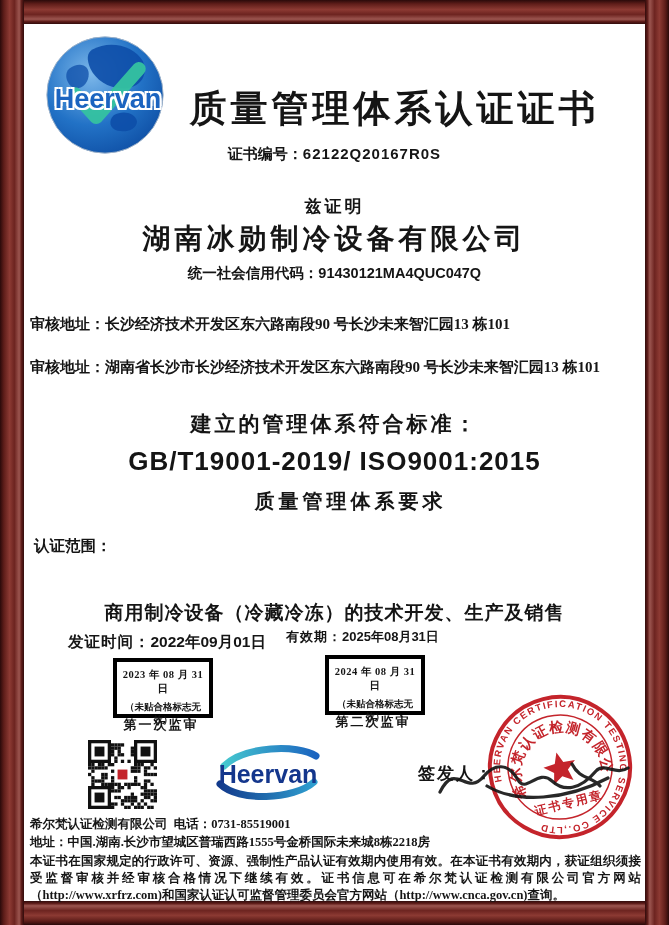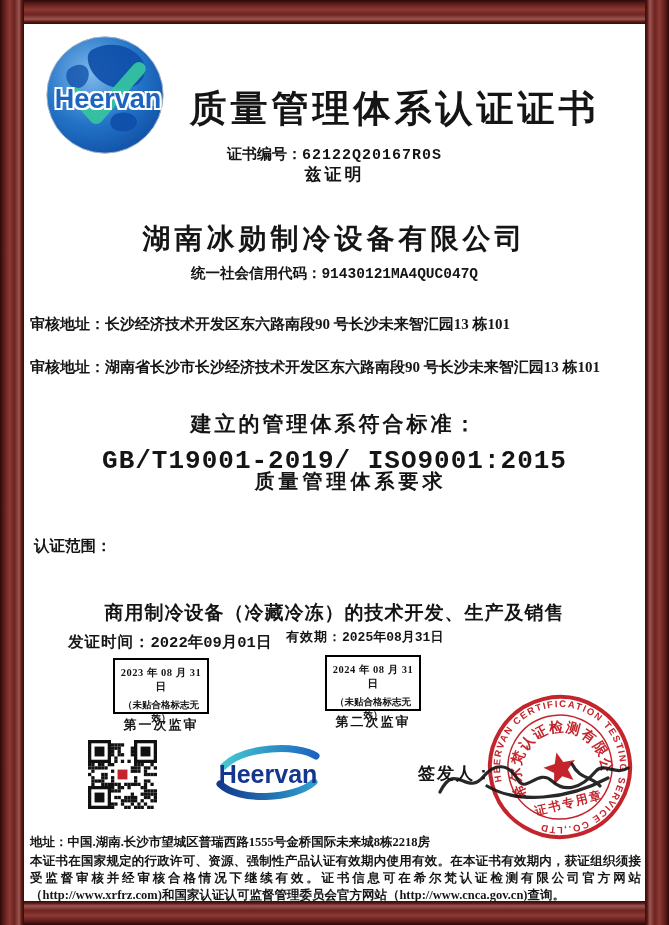--- a/index.html
+++ b/index.html
@@ -11,46 +11,46 @@
     background:linear-gradient(180deg,#2a0a0a 0%,#5e1d19 16%,#8c3a33 40%,#6d2420 60%,#9c5650 80%,#5c1b18 90%,#310c0c 100%);}
   .f-bottom{left:0;bottom:0;right:0;height:24px;
     background:linear-gradient(0deg,#2a0a0a 0%,#5e1d19 16%,#8c3a33 40%,#6d2420 60%,#9c5650 80%,#5c1b18 90%,#310c0c 100%);}
   .f-left{top:0;bottom:0;left:0;width:24px;
     background:linear-gradient(90deg,#2a0a0a 0%,#5e1d19 16%,#8c3a33 40%,#6d2420 60%,#9c5650 80%,#5c1b18 90%,#310c0c 100%);}
   .f-right{top:0;bottom:0;right:0;width:24px;
     background:linear-gradient(270deg,#2a0a0a 0%,#5e1d19 16%,#8c3a33 40%,#6d2420 60%,#9c5650 80%,#5c1b18 90%,#310c0c 100%);}
   .paper{position:absolute;left:24px;top:24px;width:621px;height:877px;background:#fff;}
   .abs{position:absolute;}
   .ctr{left:0;right:0;text-align:center;}
-  .serif{font-family:Liberation Mono, monospace;}
+  .serif{font-family:Liberation Sans, sans-serif;}
   
   .globe{left:18px;top:8px;width:126px;height:126px;}
   .globe .word{position:absolute;left:-4px;top:52px;width:140px;text-align:center;
     font-family:"Liberation Sans",sans-serif;font-weight:bold;font-size:27px;color:#1b64c0;letter-spacing:0px;
     text-shadow:-2px -2px 0 #fff,2px -2px 0 #fff,-2px 2px 0 #fff,2px 2px 0 #fff,0 2px 0 #fff;}
   .title{left:120px;right:0;top:60px;text-align:center;font-size:37px;font-weight:bold;letter-spacing:4px;}
   .certno{top:121px;font-size:15px;}
   .certno .lab{font-weight:bold;}
   .certno .val{font-weight:bold;letter-spacing:1px;}
-  .herewith{top:139px;font-size:17px;font-weight:bold;letter-spacing:3px;}
+  .herewith{top:171px;font-size:17px;font-weight:bold;letter-spacing:3px;}
   .company{top:188px;font-size:28px;font-weight:bold;letter-spacing:4px;margin-top:8px;}
   .credit{top:240px;font-size:14.5px;font-weight:bold;}
   .addr{left:6px;right:4px;font-size:15px;font-weight:bold;}
   .addr1{top:291px;}
   .addr2{top:334px;}
   .stdhead{top:386px;font-size:21px;font-weight:bold;letter-spacing:3px;}
   .stdcode{top:422px;font-size:26px;font-weight:600;letter-spacing:1px;}
-  .stdname{top:444px;font-size:20px;font-weight:bold;letter-spacing:4px;margin-left:32px;}
+  .stdname{top:464px;font-size:20px;font-weight:bold;letter-spacing:4px;margin-left:32px;}
   .scopelab{left:10px;top:512px;font-size:15.5px;font-weight:bold;}
   .scopetxt{top:576px;font-size:19px;font-weight:bold;letter-spacing:1px;}
   .issue{left:44px;top:608px;font-size:15.5px;}
   .valid{left:262px;top:604px;font-size:13px;}
   .dlab{font-weight:bold;letter-spacing:1px;}
   .dval{font-weight:bold;}
-  .survbox{width:92px;height:46px;border:2px solid #000000;text-align:center;padding-top:6px;}
+  .survbox{width:92px;height:46px;border:4px solid #000000;text-align:center;padding-top:6px;}
   .survbox .d{font-size:10.5px;font-weight:bold;letter-spacing:.5px;}
   .survbox .n{font-size:9.5px;font-weight:bold;margin-top:5px;}
   .box1{left:89px;top:634px;}
   .box2{left:301px;top:631px;}
   .cap{font-size:13px;font-weight:bold;letter-spacing:2px;}
   .cap1{left:85px;top:692px;width:104px;text-align:center;}
   .cap2{left:297px;top:689px;width:104px;text-align:center;}
   .qr{left:64px;top:716px;width:69px;height:69px;}
   .blogo{left:186px;top:720px;width:116px;height:58px;}
   .blogo .word{position:absolute;left:0;top:16px;width:116px;text-align:center;
@@ -325,17 +325,21 @@
     <div class="abs sig">
       <svg width="215" height="68" viewBox="0 0 215 68">
         <g stroke="#161616" stroke-width="3.2" fill="none" stroke-linecap="round" opacity="0.92">
           <path d="M8,46 C24,14 34,52 52,30 C62,18 76,16 86,34 C94,48 106,22 120,35 C132,46 148,44 164,25 C172,16 184,30 196,22"></path>
           <path d="M55,40 C85,58 135,54 176,32"></path>
           <path d="M140,18 C148,34 160,30 168,40"></path>
         </g>
       </svg>
     </div>
 
+    <div class="abs foot foot1">
+      <span>希尔梵认证检测有限公司</span>&nbsp;
+      <span>电话：0731-85519001</span>
+    </div>
     <div class="abs foot foot2">地址：中国.湖南.长沙市望城区普瑞西路1555号金桥国际未来城8栋2218房</div>
     <div class="abs foot notice">本证书在国家规定的行政许可、资源、强制性产品认证有效期内使用有效。在本证书有效期内，获证组织须接受监督审核并经审核合格情况下继续有效。证书信息可在希尔梵认证检测有限公司官方网站（http://www.xrfrz.com)和国家认证认可监督管理委员会官方网站（http://www.cnca.gov.cn)查询。</div>
 
   </div>
 </div>
 
 </body></html>

